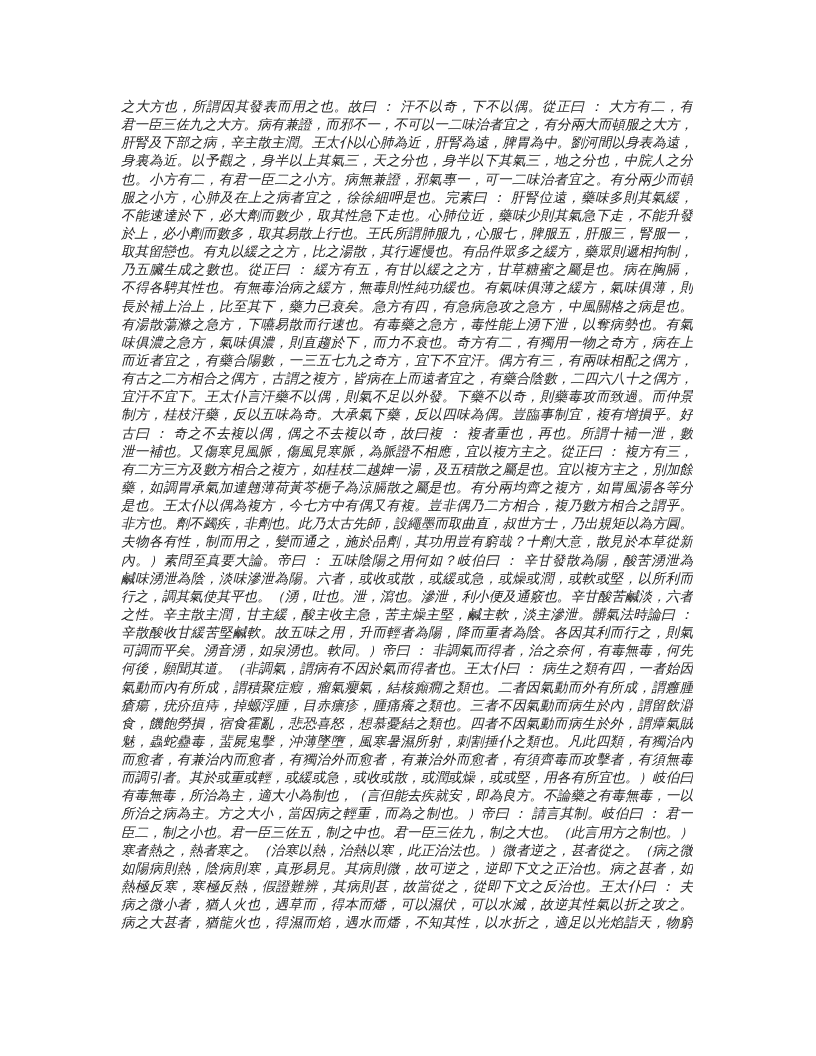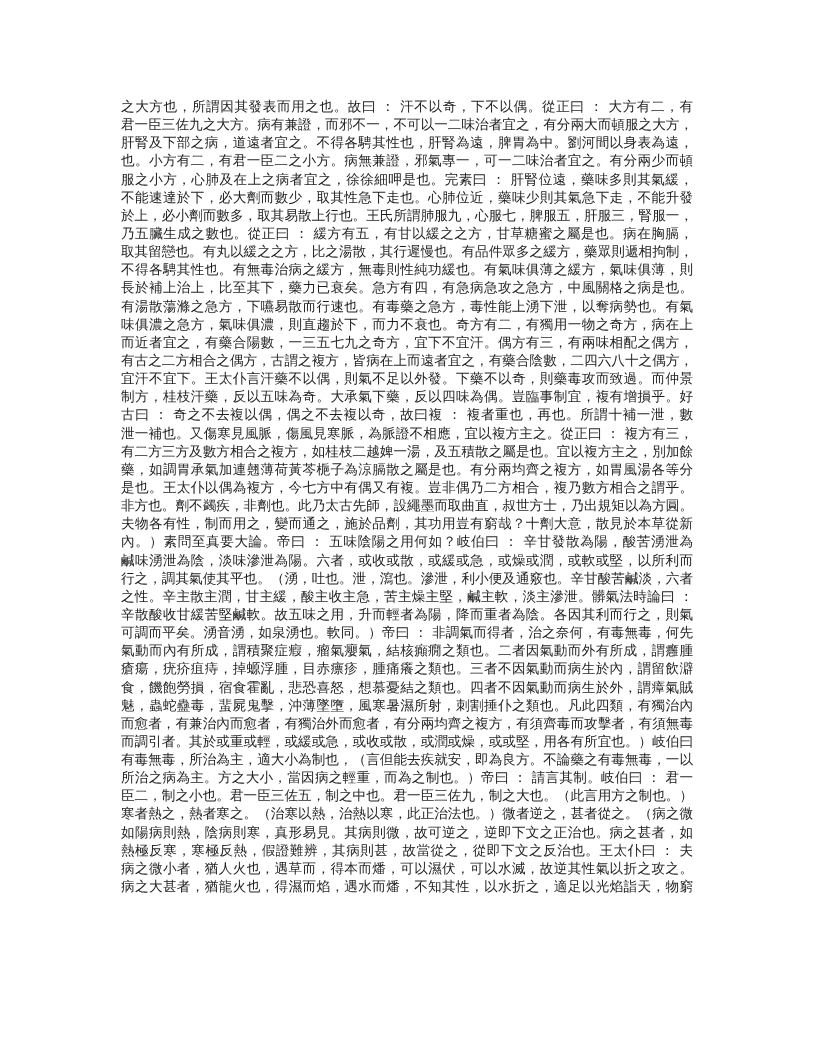--- a/index.html
+++ b/index.html
@@ -22,47 +22,49 @@
       background: #ffffff;
     }
     .text-block {
       position: absolute;
       left: 121px;
       top: 97px;
       width: 572px;
       color: #1e1e1e;
       font-family: "DejaVu Serif", "Liberation Serif", serif;
       font-size: 13.6px;
+      font-style: italic;
     }
     .line {
       display: block;
       height: 18.15px;
       line-height: 18.15px;
       overflow: hidden;
       text-align: justify;
       text-align-last: justify;
       text-justify: inter-character;
       letter-spacing: 0;
       white-space: normal;
     }
   </style>
 </head>
 <body>
 
 <div class="page">
   <div class="text-block">
     <div class="line">之大方也，所謂因其發表而用之也。故曰 ： 汗不以奇，下不以偶。從正曰 ： 大方有二，有</div>
     <div class="line">君一臣三佐九之大方。病有兼證，而邪不一，不可以一二味治者宜之，有分兩大而頓服之大方，</div>
-    <div class="line">肝腎及下部之病，道遠者宜之。不得各騁其性也，肝腎為遠，脾胃為中。劉河間以身表為遠，</div>
+    <div class="line">肝腎及下部之病，辛主散主潤。王太仆以心肺為近，肝腎為遠，脾胃為中。劉河間以身表為遠，</div>
+    <div class="line">身裏為近。以予觀之，身半以上其氣三，天之分也，身半以下其氣三，地之分也，中脘人之分</div>
     <div class="line">也。小方有二，有君一臣二之小方。病無兼證，邪氣專一，可一二味治者宜之。有分兩少而頓</div>
     <div class="line">服之小方，心肺及在上之病者宜之，徐徐細呷是也。完素曰 ： 肝腎位遠，藥味多則其氣緩，</div>
     <div class="line">不能速達於下，必大劑而數少，取其性急下走也。心肺位近，藥味少則其氣急下走，不能升發</div>
     <div class="line">於上，必小劑而數多，取其易散上行也。王氏所謂肺服九，心服七，脾服五，肝服三，腎服一，</div>
+    <div class="line">取其留戀也。有丸以緩之之方，比之湯散，其行遲慢也。有品件眾多之緩方，藥眾則遞相拘制，</div>
     <div class="line">乃五臟生成之數也。從正曰 ： 緩方有五，有甘以緩之之方，甘草糖蜜之屬是也。病在胸膈，</div>
-    <div class="line">取其留戀也。有丸以緩之之方，比之湯散，其行遲慢也。有品件眾多之緩方，藥眾則遞相拘制，</div>
     <div class="line">不得各騁其性也。有無毒治病之緩方，無毒則性純功緩也。有氣味俱薄之緩方，氣味俱薄，則</div>
     <div class="line">長於補上治上，比至其下，藥力已衰矣。急方有四，有急病急攻之急方，中風關格之病是也。</div>
     <div class="line">有湯散蕩滌之急方，下嚥易散而行速也。有毒藥之急方，毒性能上湧下泄，以奪病勢也。有氣</div>
     <div class="line">味俱濃之急方，氣味俱濃，則直趨於下，而力不衰也。奇方有二，有獨用一物之奇方，病在上</div>
     <div class="line">而近者宜之，有藥合陽數，一三五七九之奇方，宜下不宜汗。偶方有三，有兩味相配之偶方，</div>
     <div class="line">有古之二方相合之偶方，古謂之複方，皆病在上而遠者宜之，有藥合陰數，二四六八十之偶方，</div>
     <div class="line">宜汗不宜下。王太仆言汗藥不以偶，則氣不足以外發。下藥不以奇，則藥毒攻而致過。而仲景</div>
     <div class="line">制方，桂枝汗藥，反以五味為奇。大承氣下藥，反以四味為偶。豈臨事制宜，複有增損乎。好</div>
     <div class="line">古曰 ： 奇之不去複以偶，偶之不去複以奇，故曰複 ： 複者重也，再也。所謂十補一泄，數</div>
     <div class="line">泄一補也。又傷寒見風脈，傷風見寒脈，為脈證不相應，宜以複方主之。從正曰 ： 複方有三，</div>
@@ -70,25 +72,26 @@
     <div class="line">藥，如調胃承氣加連翹薄荷黃芩梔子為涼膈散之屬是也。有分兩均齊之複方，如胃風湯各等分</div>
     <div class="line">是也。王太仆以偶為複方，今七方中有偶又有複。豈非偶乃二方相合，複乃數方相合之謂乎。</div>
     <div class="line">非方也。劑不蠲疾，非劑也。此乃太古先師，設繩墨而取曲直，叔世方士，乃出規矩以為方圓。</div>
     <div class="line">夫物各有性，制而用之，變而通之，施於品劑，其功用豈有窮哉？十劑大意，散見於本草從新</div>
     <div class="line">內。）素問至真要大論。帝曰 ： 五味陰陽之用何如？岐伯曰 ： 辛甘發散為陽，酸苦湧泄為陰，</div>
     <div class="line">鹹味湧泄為陰，淡味滲泄為陽。六者，或收或散，或緩或急，或燥或潤，或軟或堅，以所利而</div>
     <div class="line">行之，調其氣使其平也。（湧，吐也。泄，瀉也。滲泄，利小便及通竅也。辛甘酸苦鹹淡，六者</div>
     <div class="line">之性。辛主散主潤，甘主緩，酸主收主急，苦主燥主堅，鹹主軟，淡主滲泄。髒氣法時論曰 ：</div>
     <div class="line">辛散酸收甘緩苦堅鹹軟。故五味之用，升而輕者為陽，降而重者為陰。各因其利而行之，則氣</div>
     <div class="line">可調而平矣。湧音湧，如泉湧也。軟同。）帝曰 ： 非調氣而得者，治之奈何，有毒無毒，何先</div>
+    <div class="line">何後，願聞其道。（非調氣，謂病有不因於氣而得者也。王太仆曰 ： 病生之類有四，一者始因</div>
     <div class="line">氣動而內有所成，謂積聚症瘕，瘤氣癭氣，結核癲癇之類也。二者因氣動而外有所成，謂癰腫</div>
     <div class="line">瘡瘍，疣疥疽痔，掉螈浮腫，目赤瘭疹，腫痛癢之類也。三者不因氣動而病生於內，謂留飲澼</div>
     <div class="line">食，饑飽勞損，宿食霍亂，悲恐喜怒，想慕憂結之類也。四者不因氣動而病生於外，謂瘴氣賊</div>
     <div class="line">魅，蟲蛇蠱毒，蜚屍鬼擊，沖薄墜墮，風寒暑濕所射，刺割捶仆之類也。凡此四類，有獨治內</div>
-    <div class="line">而愈者，有兼治內而愈者，有獨治外而愈者，有分兩均齊之複方，有須齊毒而攻擊者，有須無毒</div>
+    <div class="line">而愈者，有兼治內而愈者，有獨治外而愈者，有兼治外而愈者，有須齊毒而攻擊者，有須無毒</div>
     <div class="line">而調引者。其於或重或輕，或緩或急，或收或散，或潤或燥，或或堅，用各有所宜也。）岐伯曰 ：</div>
     <div class="line">有毒無毒，所治為主，適大小為制也，（言但能去疾就安，即為良方。不論藥之有毒無毒，一以</div>
     <div class="line">所治之病為主。方之大小，當因病之輕重，而為之制也。）帝曰 ： 請言其制。岐伯曰 ： 君一</div>
     <div class="line">臣二，制之小也。君一臣三佐五，制之中也。君一臣三佐九，制之大也。（此言用方之制也。）</div>
     <div class="line">寒者熱之，熱者寒之。（治寒以熱，治熱以寒，此正治法也。）微者逆之，甚者從之。（病之微者，</div>
     <div class="line">如陽病則熱，陰病則寒，真形易見。其病則微，故可逆之，逆即下文之正治也。病之甚者，如</div>
     <div class="line">熱極反寒，寒極反熱，假證難辨，其病則甚，故當從之，從即下文之反治也。王太仆曰 ： 夫</div>
     <div class="line">病之微小者，猶人火也，遇草而，得本而燔，可以濕伏，可以水滅，故逆其性氣以折之攻之。</div>
     <div class="line">病之大甚者，猶龍火也，得濕而焰，遇水而燔，不知其性，以水折之，適足以光焰詣天，物窮</div>
   </div>

